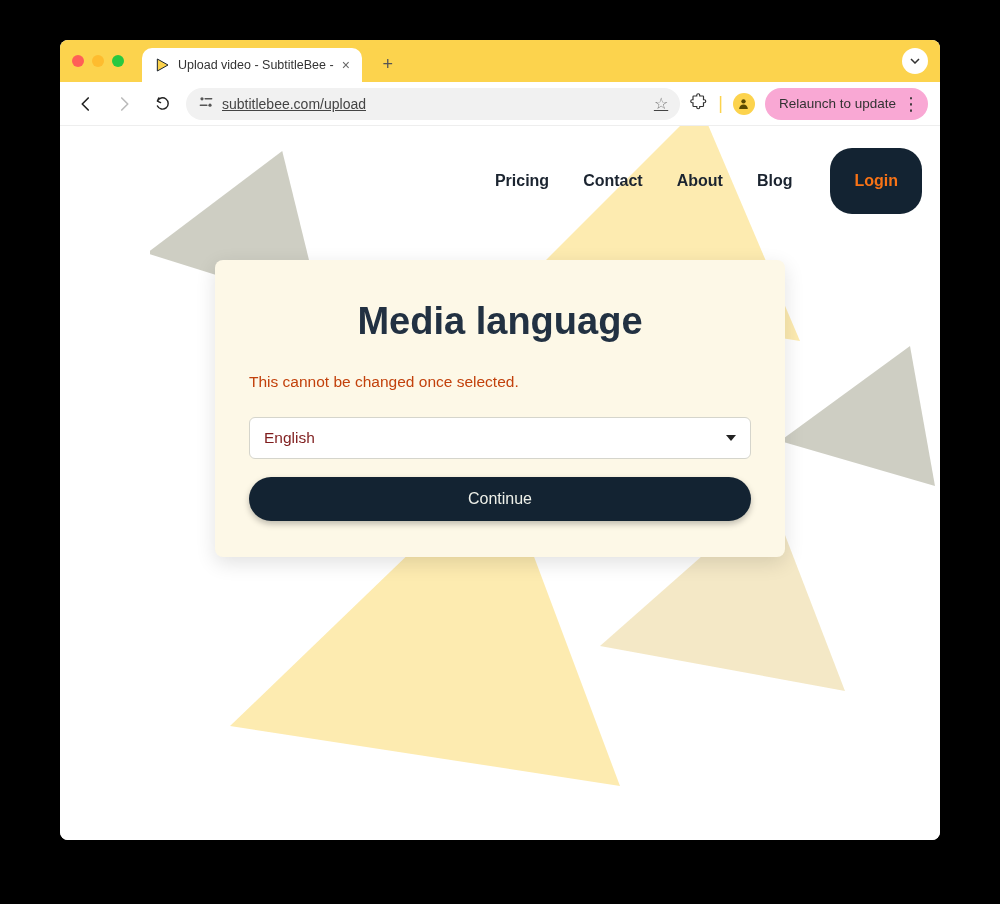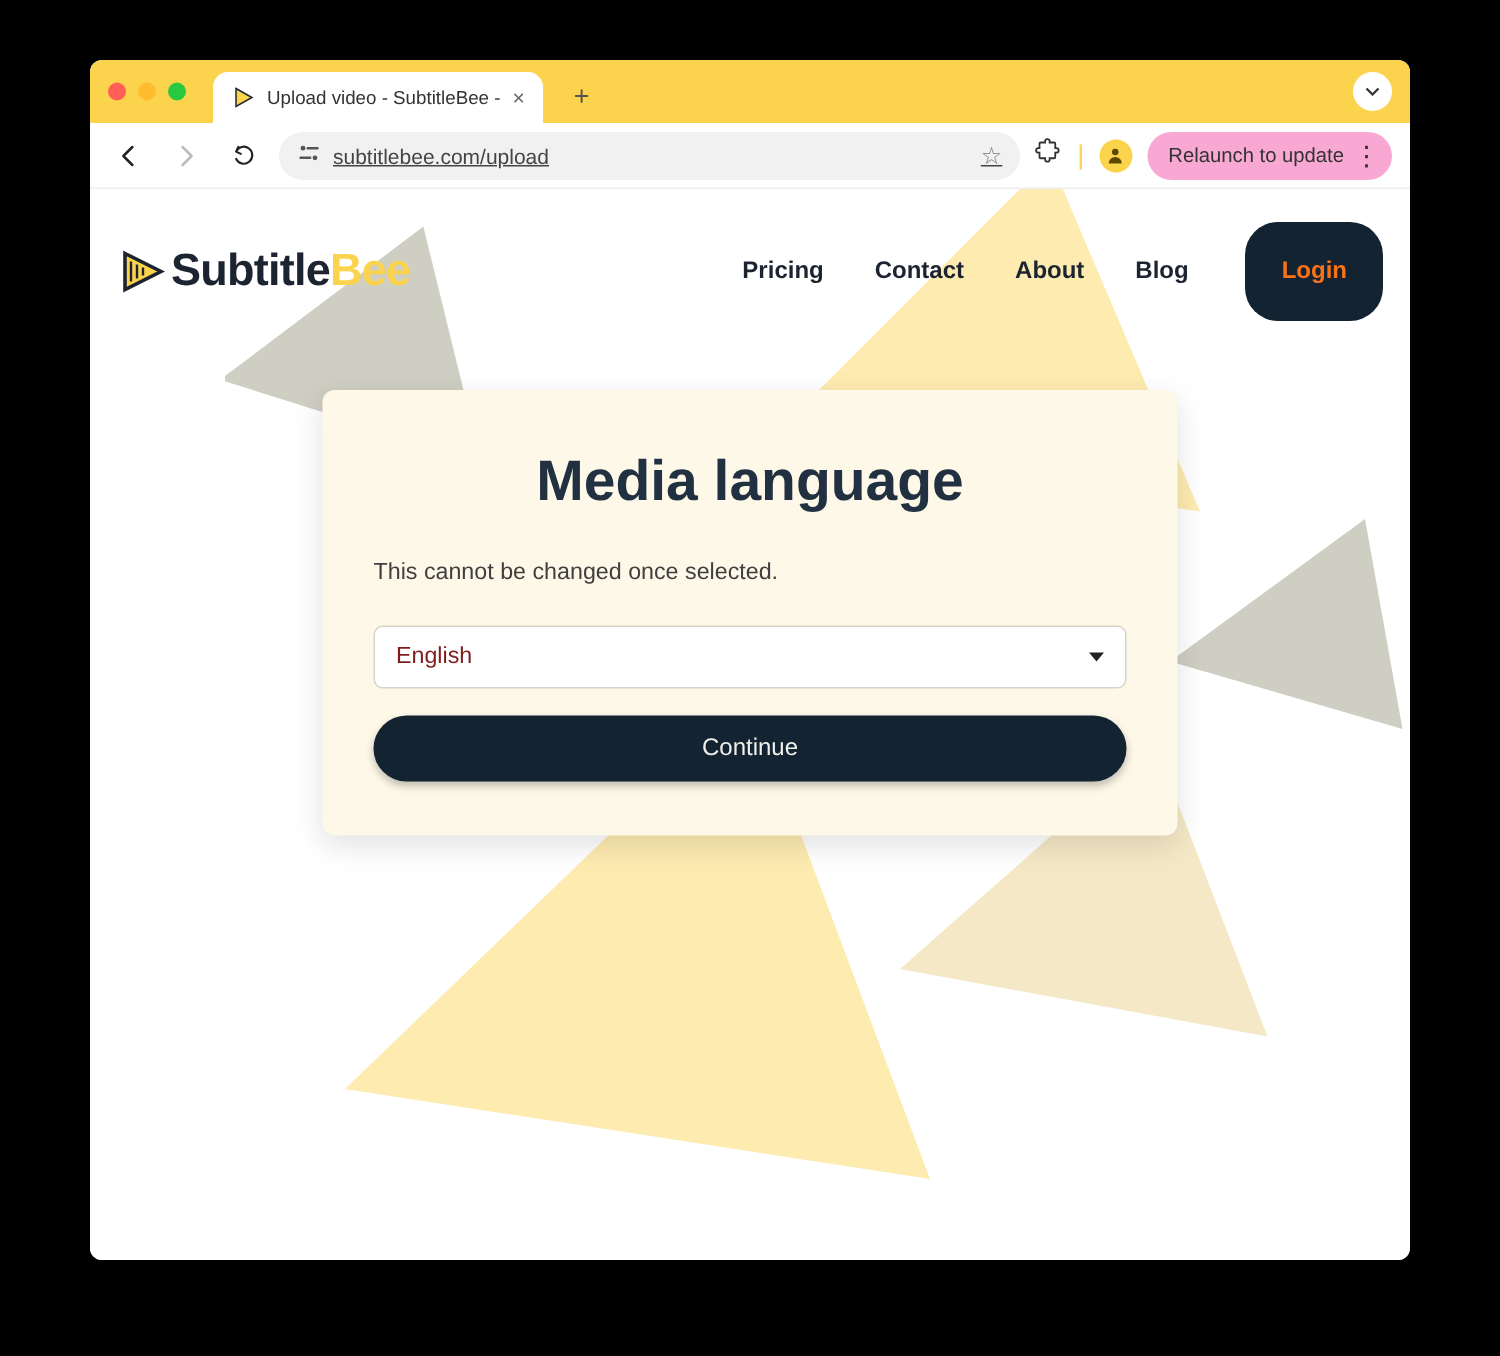--- a/index.html
+++ b/index.html
@@ -177,21 +177,21 @@
     margin-bottom: 30px;
   }
   .card .instr {
     font-size: 16px;
     font-weight: 700;
     color: #223142;
     margin-bottom: 14px;
   }
   .card .note {
     font-size: 15.5px;
-    color: #404040;
+    color: #c2410c;
     margin-bottom: 26px;
   }
   .select {
     width:100%;
     background: #fff;
     border: 1px solid #d5d5cc;
     border-radius: 6px;
     height: 42px;
     display:flex; align-items:center;
     padding: 0 14px;
@@ -307,29 +307,20 @@
       <polygon points="130,0 155,140 0,95" fill="#c9c9bd"></polygon>
     </svg>
     <svg class="bgshape" style="left:170px; top:340px;" width="420" height="360">
       <polygon points="270,0 390,320 0,260" fill="#fde9a8"></polygon>
     </svg>
     <svg class="bgshape" style="left:540px; top:370px;" width="260" height="220">
       <polygon points="170,0 245,195 0,150" fill="#f3e6c0"></polygon>
     </svg>
 
     <div class="siteheader">
-      <div class="logo">
-        <svg viewBox="0 0 24 24">
-          <polygon points="4,3 22,12 4,21" fill="#fcd34d" stroke="#1b2430" stroke-width="1.8"></polygon>
-          <line x1="7" y1="7" x2="7" y2="17" stroke="#1b2430" stroke-width="1.2"></line>
-          <line x1="10" y1="8.5" x2="10" y2="15.5" stroke="#1b2430" stroke-width="1.2"></line>
-          <line x1="13" y1="10" x2="13" y2="14" stroke="#1b2430" stroke-width="1.2"></line>
-        </svg>
-        <span class="logo-text"><span>Subtitle</span><span class="bee">Bee</span></span>
-      </div>
       <div class="navlinks">
         <a>Pricing</a>
         <a>Contact</a>
         <a>About</a>
         <a>Blog</a>
         <div class="login-btn">Login</div>
       </div>
     </div>
 
     <div class="card">

